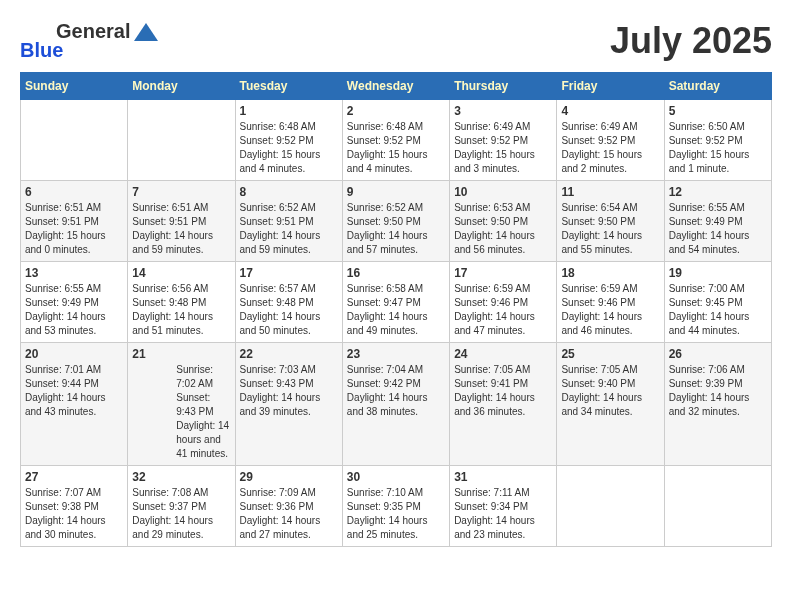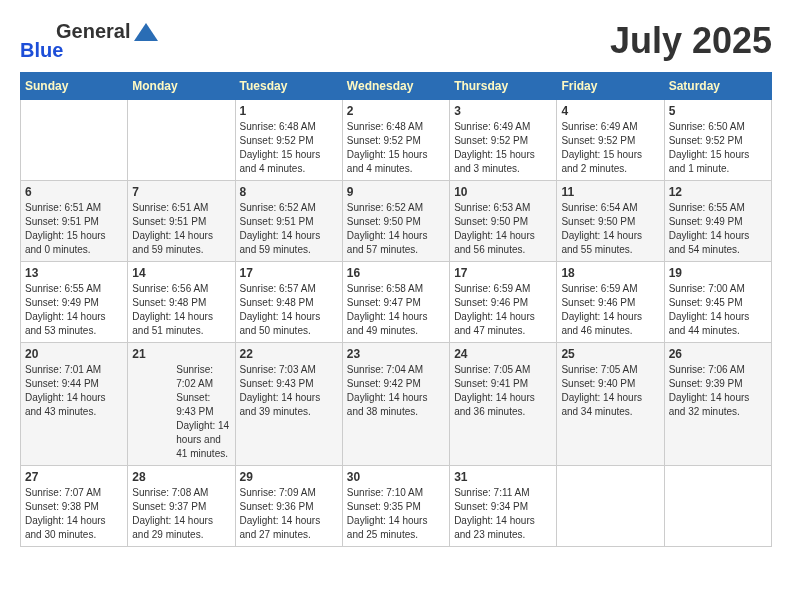--- a/index.html
+++ b/index.html
@@ -277,21 +277,21 @@
         </td>
       </tr>
       <tr>
         <td>
           <div class="day-number">27</div>
           <div class="day-info" style="white-space: pre-line;">Sunrise: 7:07 AM
 Sunset: 9:38 PM
 Daylight: 14 hours and 30 minutes.</div>
         </td>
         <td>
-          <div class="day-number">28</div>
+          <div class="day-number">32</div>
           <div class="day-info" style="white-space: pre-line;">Sunrise: 7:08 AM
 Sunset: 9:37 PM
 Daylight: 14 hours and 29 minutes.</div>
         </td>
         <td>
           <div class="day-number">29</div>
           <div class="day-info" style="white-space: pre-line;">Sunrise: 7:09 AM
 Sunset: 9:36 PM
 Daylight: 14 hours and 27 minutes.</div>
         </td>

